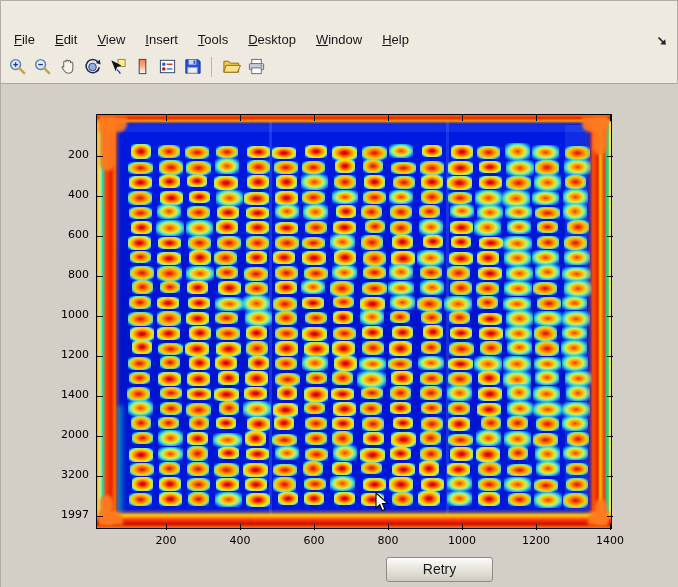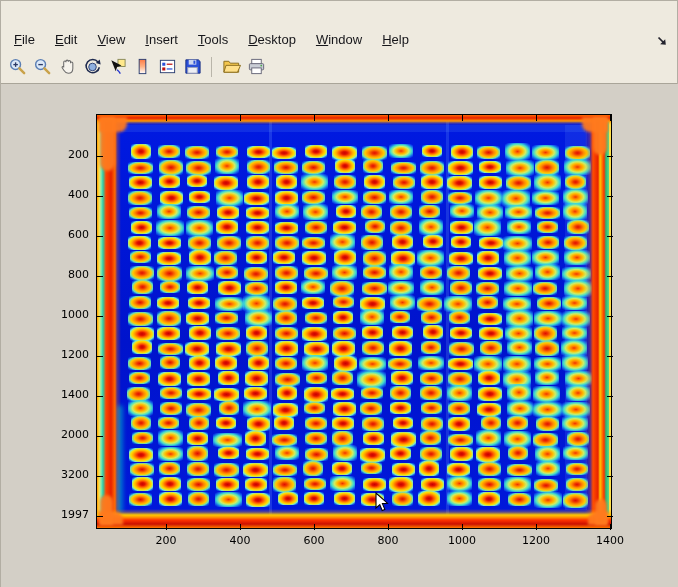--- a/index.html
+++ b/index.html
@@ -648,18 +648,19 @@
     <div id="xlabels">
         <span class="tick-label xlabel" style="left: 165px; top: 450px;">200</span>
         <span class="tick-label xlabel" style="left: 239px; top: 450px;">400</span>
         <span class="tick-label xlabel" style="left: 313px; top: 450px;">600</span>
         <span class="tick-label xlabel" style="left: 387px; top: 450px;">800</span>
         <span class="tick-label xlabel" style="left: 461px; top: 450px;">1000</span>
         <span class="tick-label xlabel" style="left: 535px; top: 450px;">1200</span>
         <span class="tick-label xlabel" style="left: 609px; top: 450px;">1400</span>
       </div>
 
+    <button class="ui-btn btn-retry">Retry</button>
 
     <svg class="cursor" viewBox="0 0 14 21">
       <path d="M1 1 L1 16 L4.8 12.6 L7.2 18.6 L9.8 17.4 L7.4 11.6 L12.4 11.2 Z" fill="#ffffff" stroke="#000000" stroke-width="1.1"></path>
     </svg>
   </div>
 </div>
 
 </body></html>

